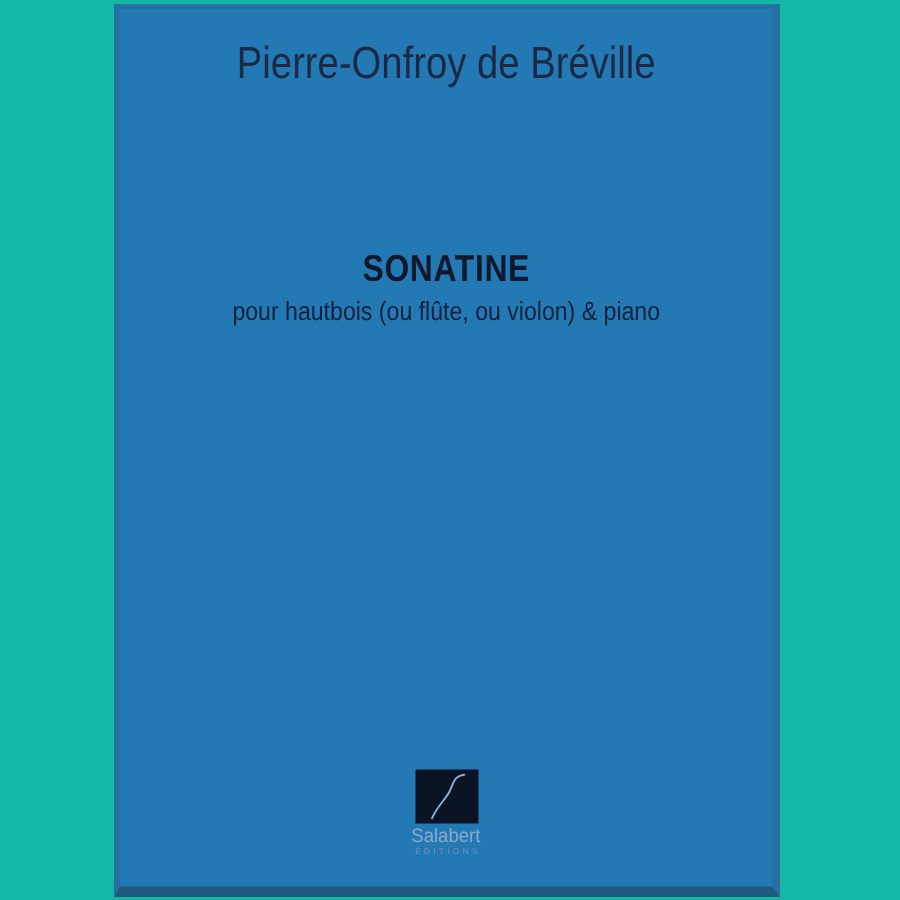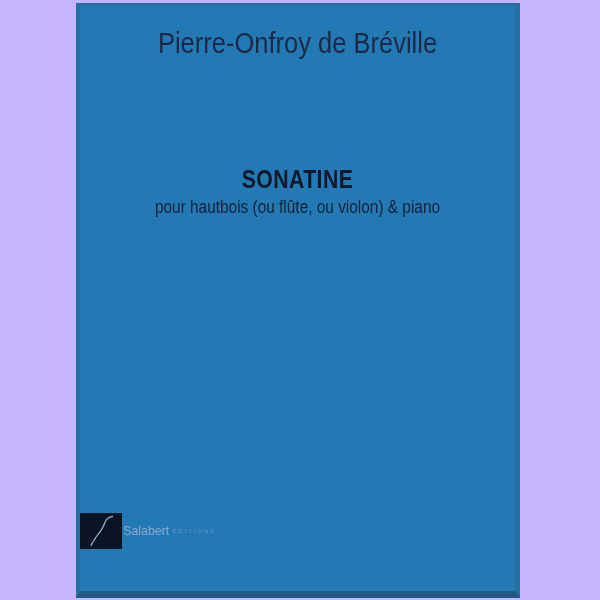--- a/index.html
+++ b/index.html
@@ -8,21 +8,21 @@
     width: 600px;
     height: 600px;
     background: #ffffff;
     font-family: "Liberation Sans", sans-serif;
     overflow: hidden;
   }
   .page {
     position: relative;
     width: 600px;
     height: 600px;
-    background: #c4b5fd;
+    background: #14b8a6;
   }
   .cover {
     position: absolute;
     left: 76px;
     top: 3px;
     width: 444px;
     height: 595px;
     box-sizing: border-box;
     background: #2379b4;
     border-style: solid;
@@ -64,21 +64,21 @@
     color: #15203a;
     transform: scaleX(0.88);
     transform-origin: 50% 0;
   }
   .logo {
     position: absolute;
     top: 507px;
     left: 0;
     width: 100%;
     display: flex;
-    flex-direction: row;
+    flex-direction: column;
     align-items: center;
   }
   .logo-square {
     width: 42px;
     height: 36px;
     background: #0a1424;
     display: flex;
     align-items: center;
     justify-content: center;
   }

